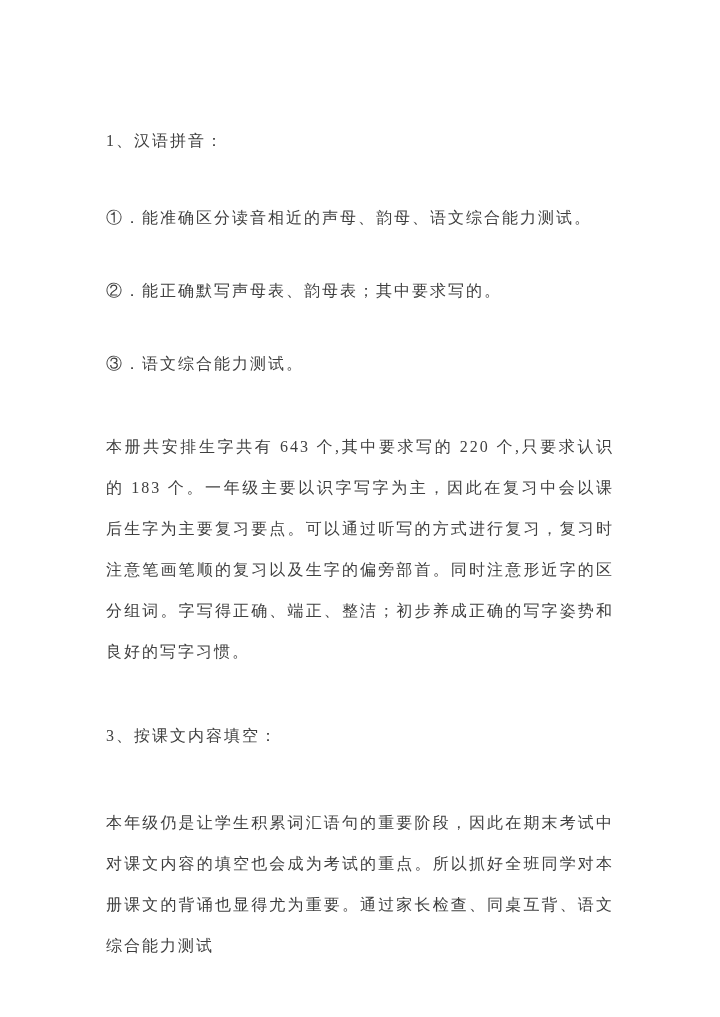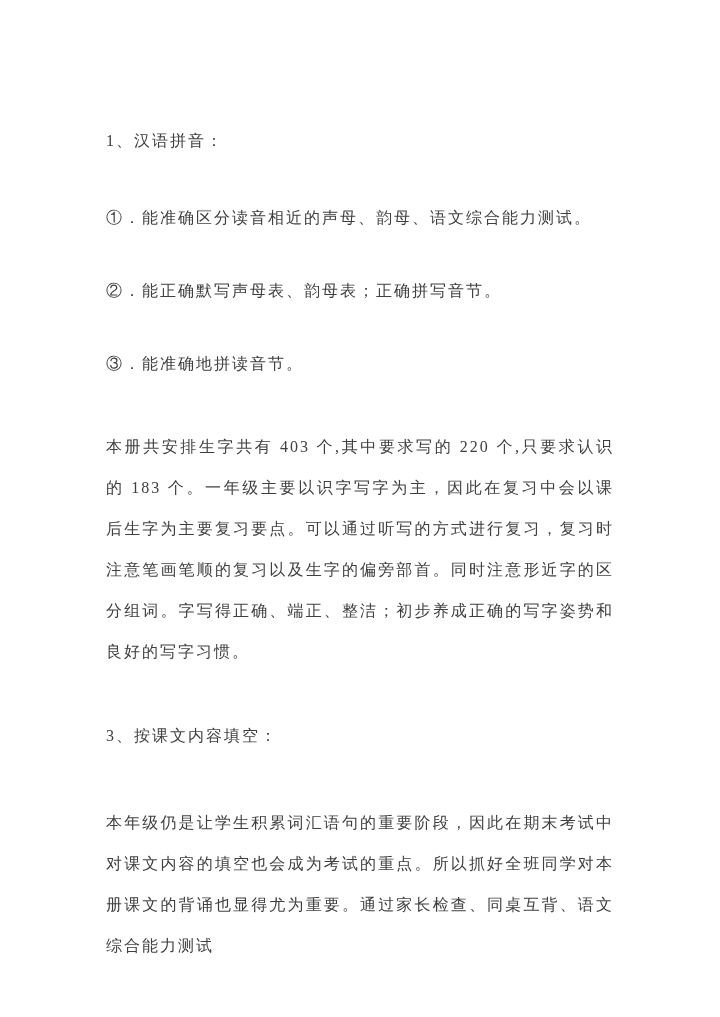--- a/index.html
+++ b/index.html
@@ -40,18 +40,18 @@
   .paragraph:last-child {
     margin-bottom: 0;
   }
 </style>
 </head>
 <body>
 
 <div class="doc-page" id="doc-page" style="background: rgb(255, 255, 255); color: rgb(63, 63, 63);">
     <div class="block heading">1、汉语拼音：</div>
     <div class="block item">①．能准确区分读音相近的声母、韵母、语文综合能力测试。</div>
-    <div class="block item">②．能正确默写声母表、韵母表；正确拼写音节。</div>
-    <div class="block item">③．能准确地拼读音节。</div>
-    <div class="block paragraph">本册共安排生字共有 403 个,其中要求写的 220 个,只要求认识的 183 个。一年级主要以识字写字为主，因此在复习中会以课后生字为主要复习要点。可以通过听写的方式进行复习，复习时注意笔画笔顺的复习以及生字的偏旁部首。同时注意形近字的区分组词。字写得正确、端正、整洁；初步养成正确的写字姿势和良好的写字习惯。</div>
+    <div class="block item">②．能正确默写声母表、韵母表；其中要求写的。</div>
+    <div class="block item">③．语文综合能力测试。</div>
+    <div class="block paragraph">本册共安排生字共有 643 个,其中要求写的 220 个,只要求认识的 183 个。一年级主要以识字写字为主，因此在复习中会以课后生字为主要复习要点。可以通过听写的方式进行复习，复习时注意笔画笔顺的复习以及生字的偏旁部首。同时注意形近字的区分组词。字写得正确、端正、整洁；初步养成正确的写字姿势和良好的写字习惯。</div>
     <div class="block heading">3、按课文内容填空：</div>
     <div class="block paragraph">本年级仍是让学生积累词汇语句的重要阶段，因此在期末考试中对课文内容的填空也会成为考试的重点。所以抓好全班同学对本册课文的背诵也显得尤为重要。通过家长检查、同桌互背、语文综合能力测试</div>
   </div>
 
 </body></html>

